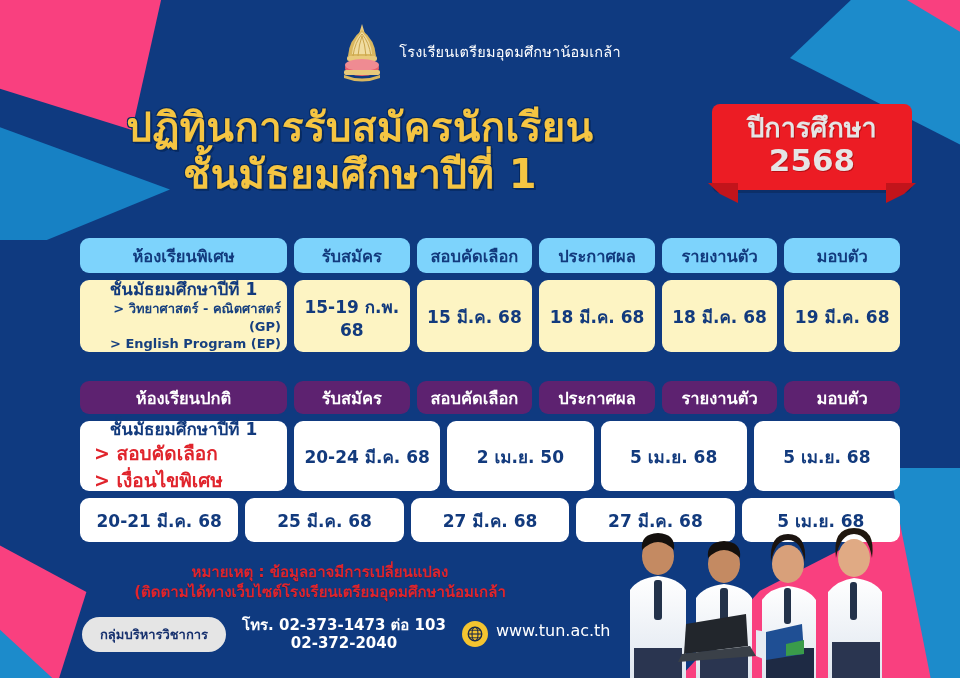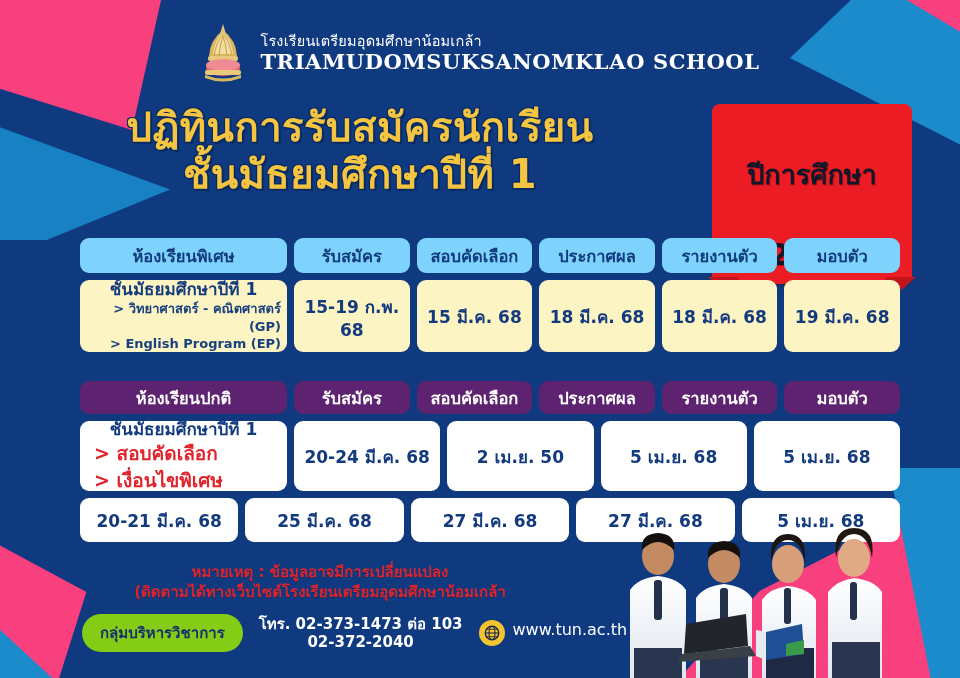--- a/index.html
+++ b/index.html
@@ -93,23 +93,22 @@
   .ribbon {
     position: absolute; top: 104px; right: 48px;
     width: 200px; z-index: 7;
   }
   .ribbon-body {
     background: #ec1c24; border-radius: 8px;
     padding: 9px 10px 12px; text-align: center;
     box-shadow: 0 3px 0 rgba(0,0,0,.18);
   }
   .ribbon-text {
-    color: #0f172a; font-weight: bold; line-height: 1.12;
+    color: #e5e5e5; font-weight: bold; line-height: 1.12;
     text-shadow: 1px 1px 0 rgba(120,0,0,.45);
-    margin-top: 47px;
   }
   .ribbon-text.l1 { font-size: 27px; }
   .ribbon-text.l2 { font-size: 31px; }
   .ribbon-tail-l, .ribbon-tail-r {
     position: absolute; bottom: -13px; width: 30px; height: 20px;
     background: #c2141b;
   }
   .ribbon-tail-l { left: -4px; clip-path: polygon(0 0, 100% 0, 100% 100%, 40% 55%); }
   .ribbon-tail-r { right: -4px; clip-path: polygon(0 0, 100% 0, 60% 55%, 0 100%); }
 
@@ -170,22 +169,22 @@
     color: #e0242c; font-size: 15px; font-weight: bold; line-height: 1.35;
     text-shadow: 0 1px 0 rgba(0,0,0,.25);
   }
 
   
   .contact {
     position: absolute; bottom: 26px; left: 82px;
     display: flex; align-items: center; gap: 16px; z-index: 11;
   }
   .pill {
-    background: #84cc16; color: #16306e; font-weight: bold;
-    font-size: 15px; padding: 7px 18px; border-radius: 20px;
+    background: #e5e5e5; color: #16306e; font-weight: bold;
+    font-size: 13px; padding: 7px 18px; border-radius: 20px;
     white-space: nowrap;
   }
   .phones { color: #ffffff; font-weight: bold; font-size: 15px; line-height: 1.2; text-align: center; }
   .web { display: flex; align-items: flex-start; gap: 8px; }
   .globe {
     width: 26px; height: 26px; border-radius: 50%;
     background: #f4c430; display: flex; align-items: center; justify-content: center;
   }
   .weburl { color: #ffffff; font-size: 16px; }
 </style>
@@ -271,21 +270,20 @@
         </g>
         <rect x="8" y="34" width="30" height="5" rx="2" fill="#e8c97a"></rect>
         <ellipse cx="23" cy="46" rx="17" ry="8" fill="#e8606a"></ellipse>
         <ellipse cx="23" cy="43" rx="17" ry="6" fill="#ef8b92"></ellipse>
         <rect x="5" y="48" width="36" height="5" rx="2" fill="#e8c97a"></rect>
         <path d="M5 53 q18 7 36 0 l0 3 q-18 7 -36 0z" fill="#d9b75f"></path>
       </svg>
     </div>
     <div class="school-names">
       <div class="school-name-th">โรงเรียนเตรียมอุดมศึกษาน้อมเกล้า</div>
-      <div class="school-name-en">TRIAMUDOMSUKSANOMKLAO SCHOOL</div>
     </div>
   </div>
 
   <div class="title-wrap">
     <div class="title-line">ปฏิทินการรับสมัครนักเรียน</div>
     <div class="title-line">ชั้นมัธยมศึกษาปีที่ 1</div>
   </div>
 
   <div class="ribbon">
     <div class="ribbon-tail-l"></div>

